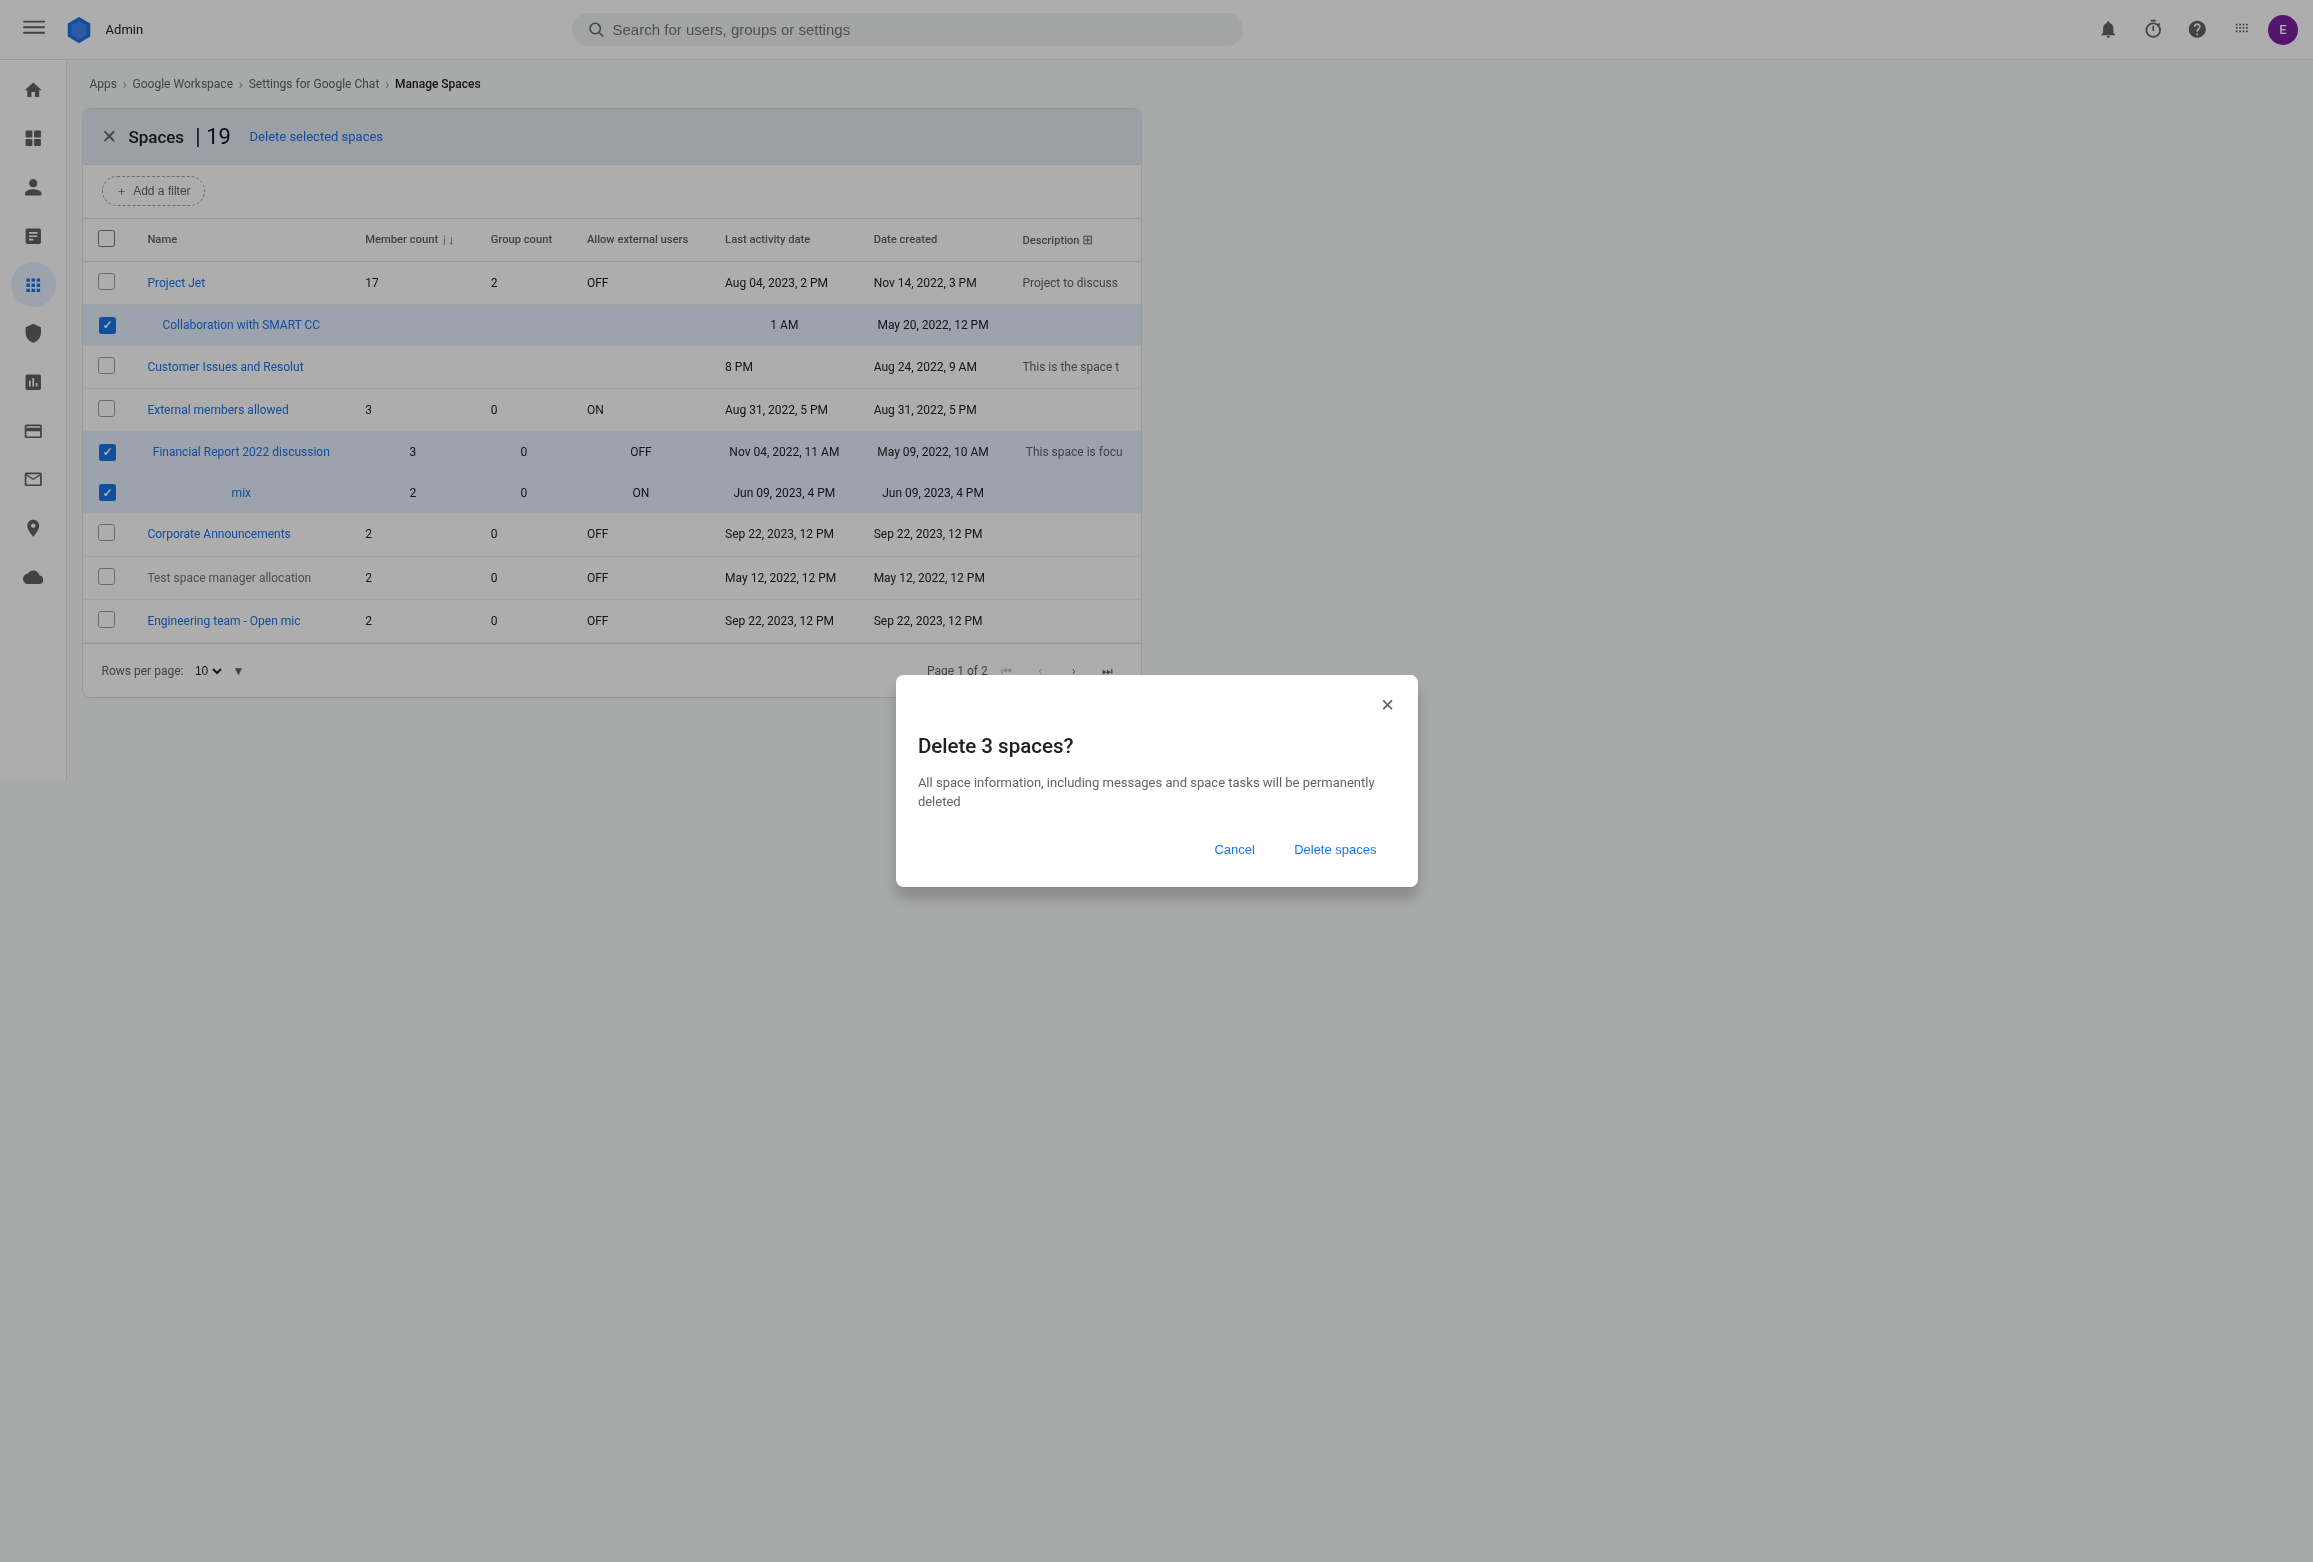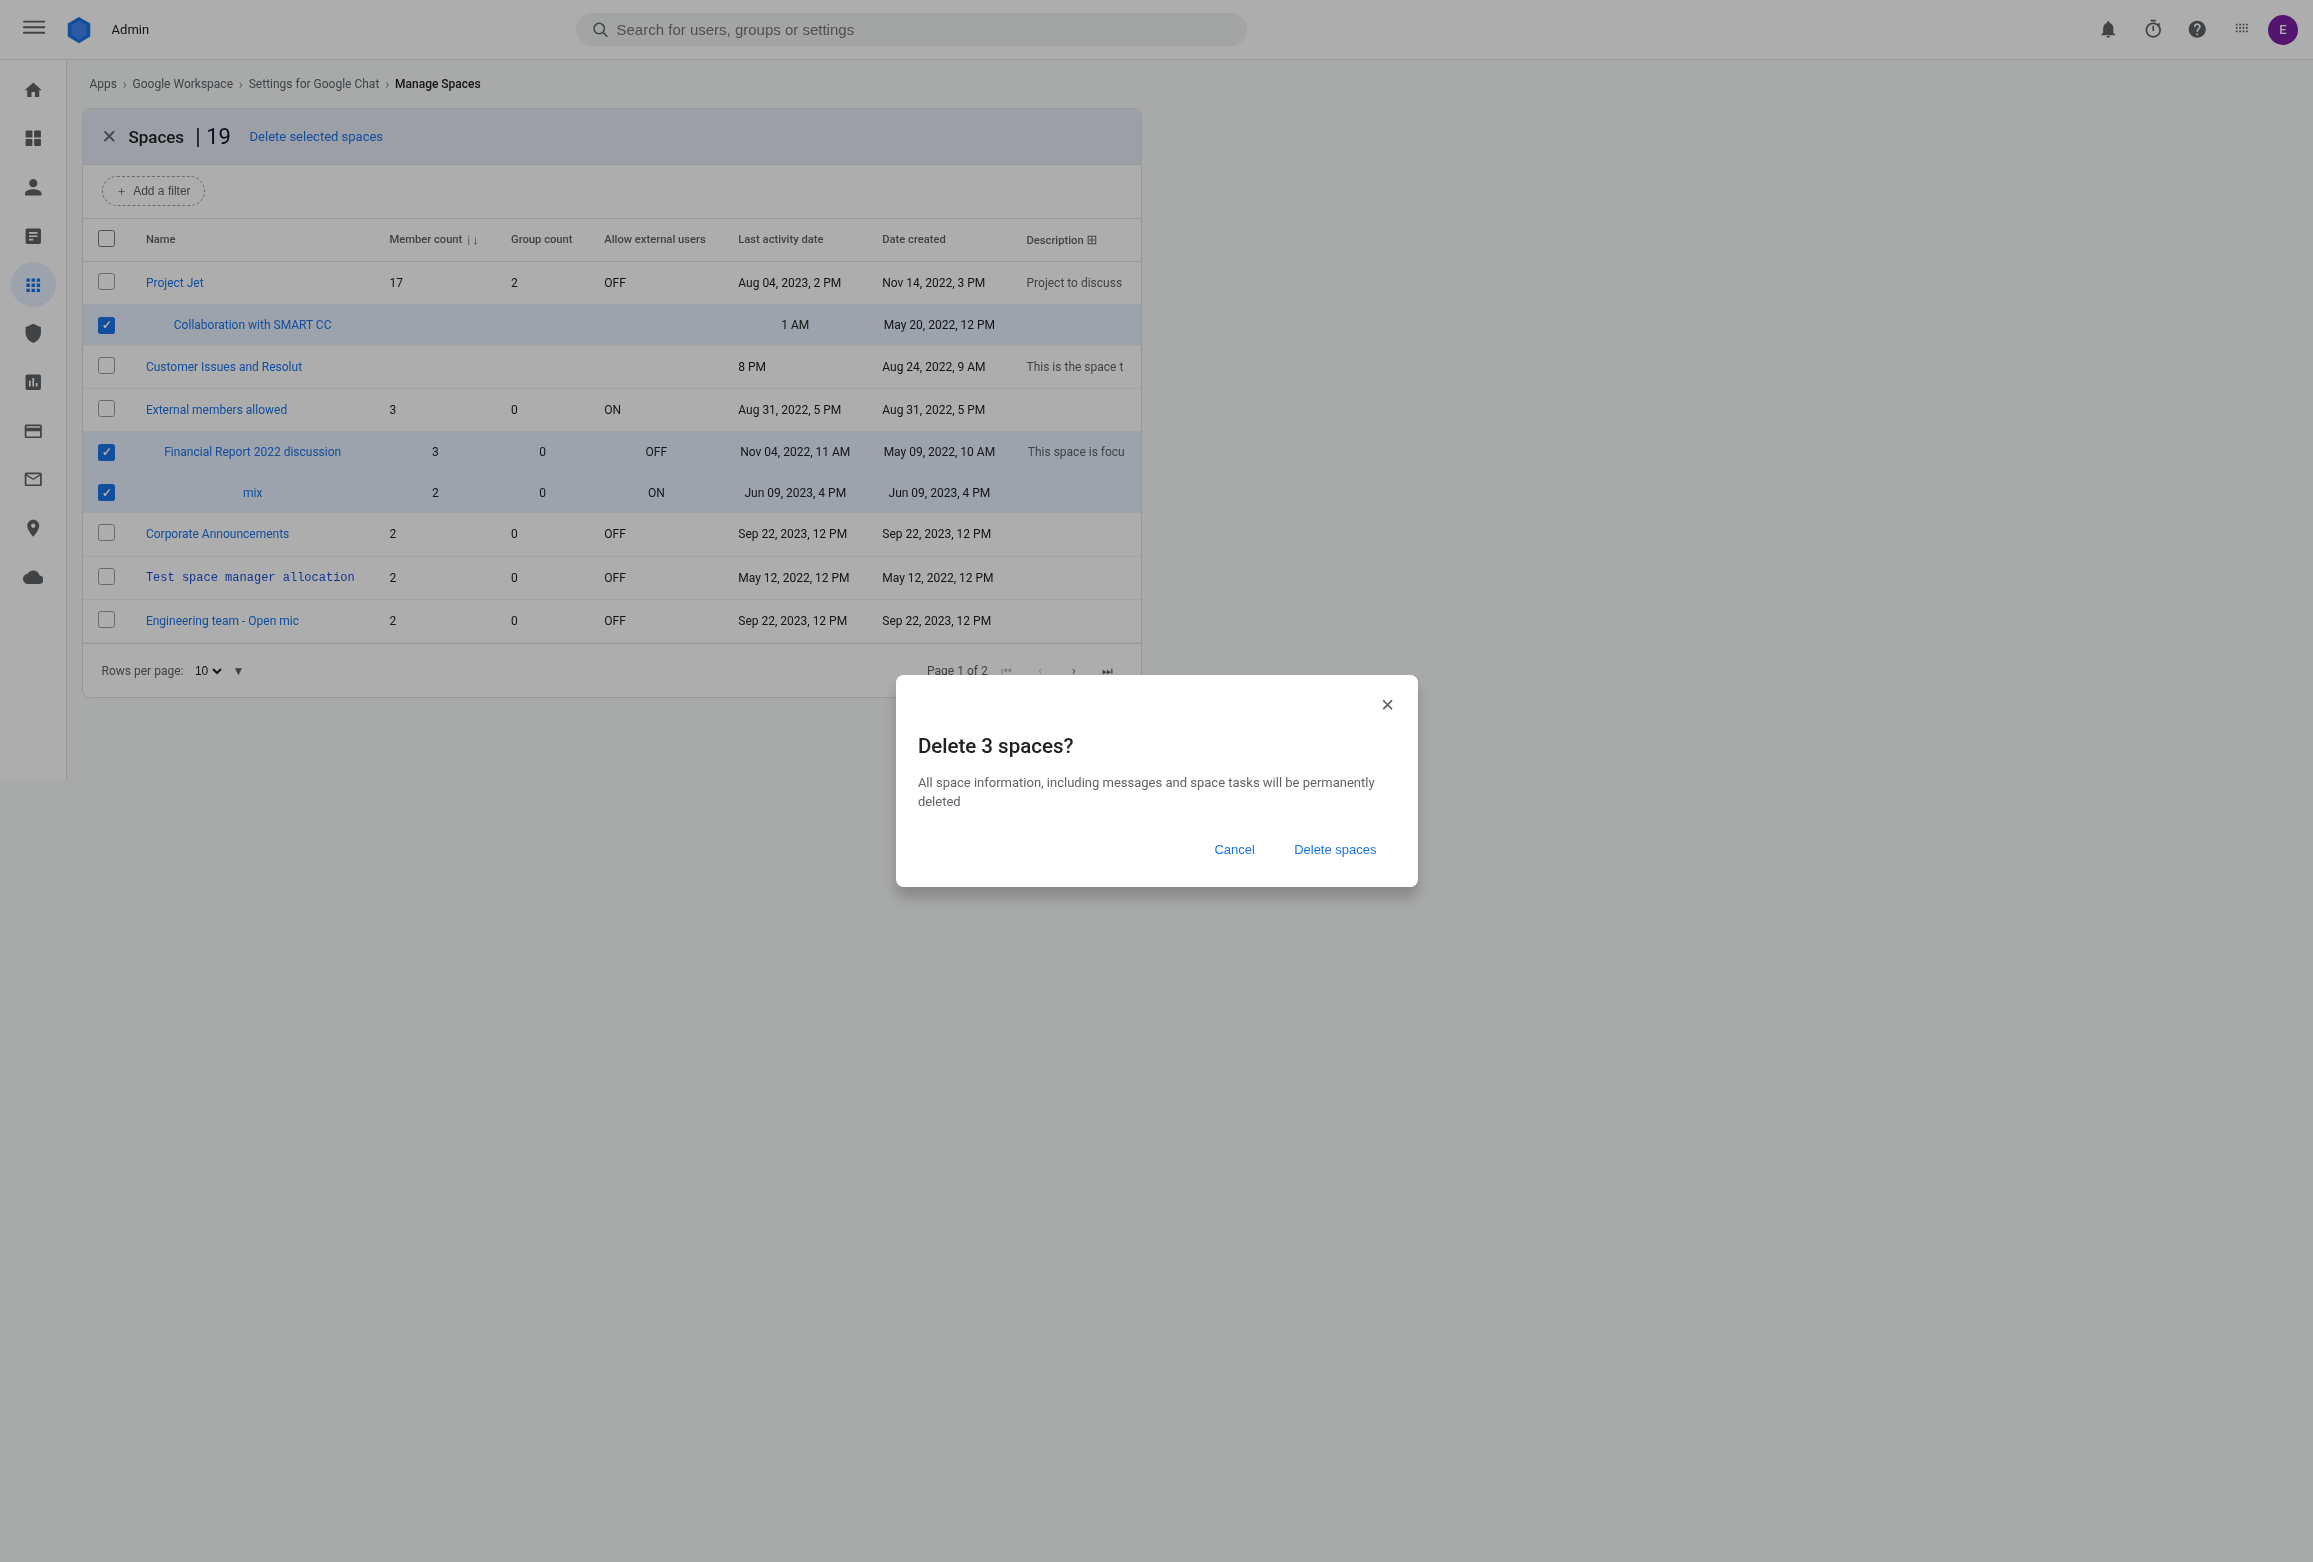--- a/index.html
+++ b/index.html
@@ -5,21 +5,21 @@
     * { box-sizing: border-box; margin: 0; padding: 0; }
     body { font-family: 'Google Sans', Roboto, Arial, sans-serif; font-size: 13px; background: #f8f9fa; color: #202124; overflow: hidden; width: 1157px; height: 781px; }
 
     
     .topbar {
       display: flex; align-items: center; height: 60px;
       background: #fff; border-bottom: 0.9px solid #e0e0e0;
       padding: 0 15px; gap: 11.2px; position: fixed; top: 0; left: 0; right: 0; z-index: 100;
     }
     .topbar-menu-icon { color: #5f6368; cursor: pointer; font-size: 18.6px; padding: 7.5px; }
-    .topbar-logo { display: flex; align-items: center; gap: 18px; text-decoration: none; }
+    .topbar-logo { display: flex; align-items: center; gap: 12px; text-decoration: none; }
     .logo-hexagon { width: 30px; height: 30px; }
     .topbar-search {
       display: flex; align-items: center; background: #f1f3f4; border-radius: 22.4px;
       padding: 7.5px 15px; flex: 1; max-width: 671px; margin: 0 auto; gap: 7.5px;
     }
     .topbar-search input {
       border: none; background: transparent; outline: none; font-size: 15px; width: 100%; color: #202124;
     }
     .topbar-icons { display: flex; align-items: center; gap: 7.5px; margin-left: auto; }
     .icon-btn { width: 37px; height: 37px; border-radius: 50%; display: flex; align-items: center; justify-content: center; cursor: pointer; color: #5f6368; font-size: 18.6px; }
@@ -359,21 +359,21 @@
     <td style="color:#1a73e8;cursor:pointer;">Corporate Announcements</td>
     <td>2</td>
     <td>0</td>
     <td>OFF</td>
     <td>Sep 22, 2023, 12 PM</td>
     <td>Sep 22, 2023, 12 PM</td>
     <td style="color:#5f6368;"></td>
   </tr>
               <tr>
     <td><span class="checkbox-unchecked"></span></td>
-    <td style="color:#1d4ed8;cursor:pointer;font-family:Liberation Mono, monospace;">Test space manager allocation</td>
+    <td style="color:#737373;cursor:pointer;">Test space manager allocation</td>
     <td>2</td>
     <td>0</td>
     <td>OFF</td>
     <td>May 12, 2022, 12 PM</td>
     <td>May 12, 2022, 12 PM</td>
     <td style="color:#5f6368;"></td>
   </tr>
               <tr>
     <td><span class="checkbox-unchecked"></span></td>
     <td style="color:#1a73e8;cursor:pointer;">Engineering team - Open mic</td>

